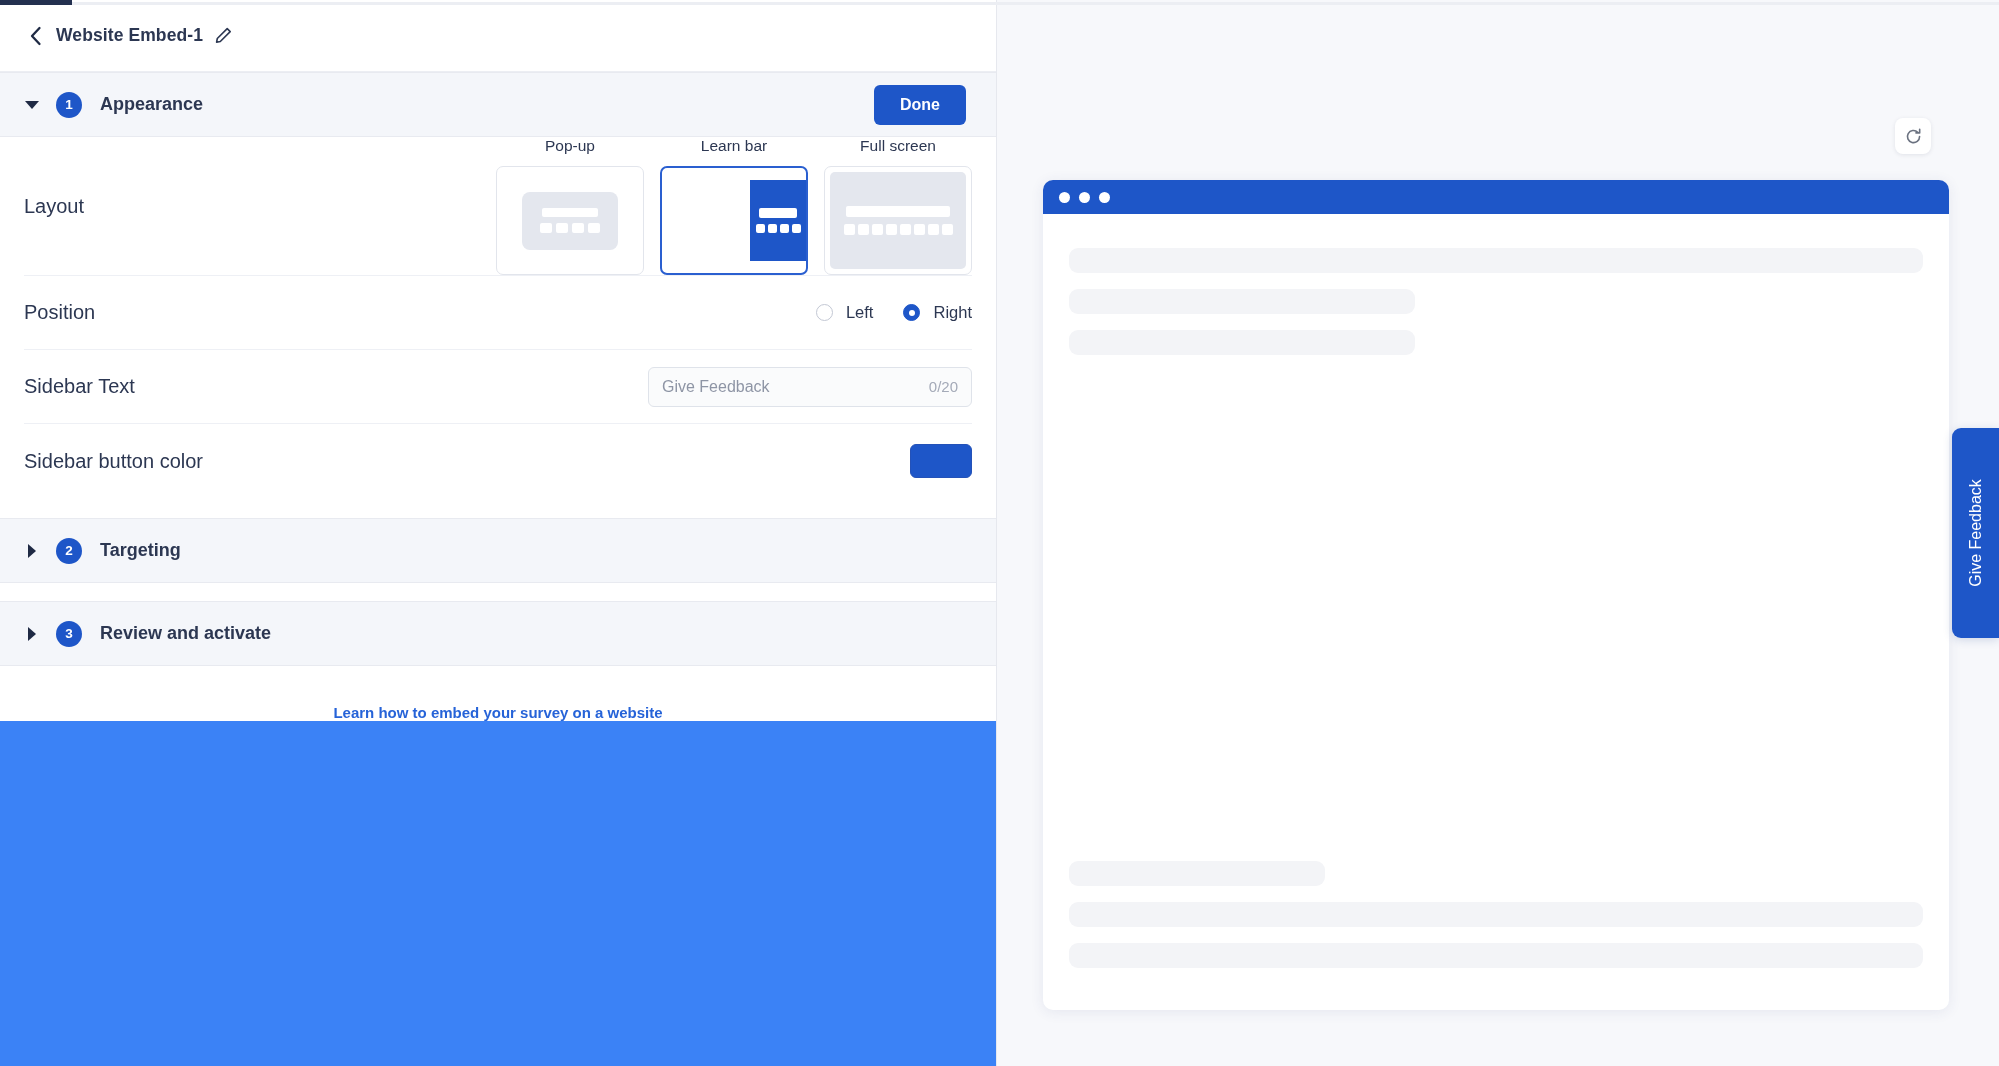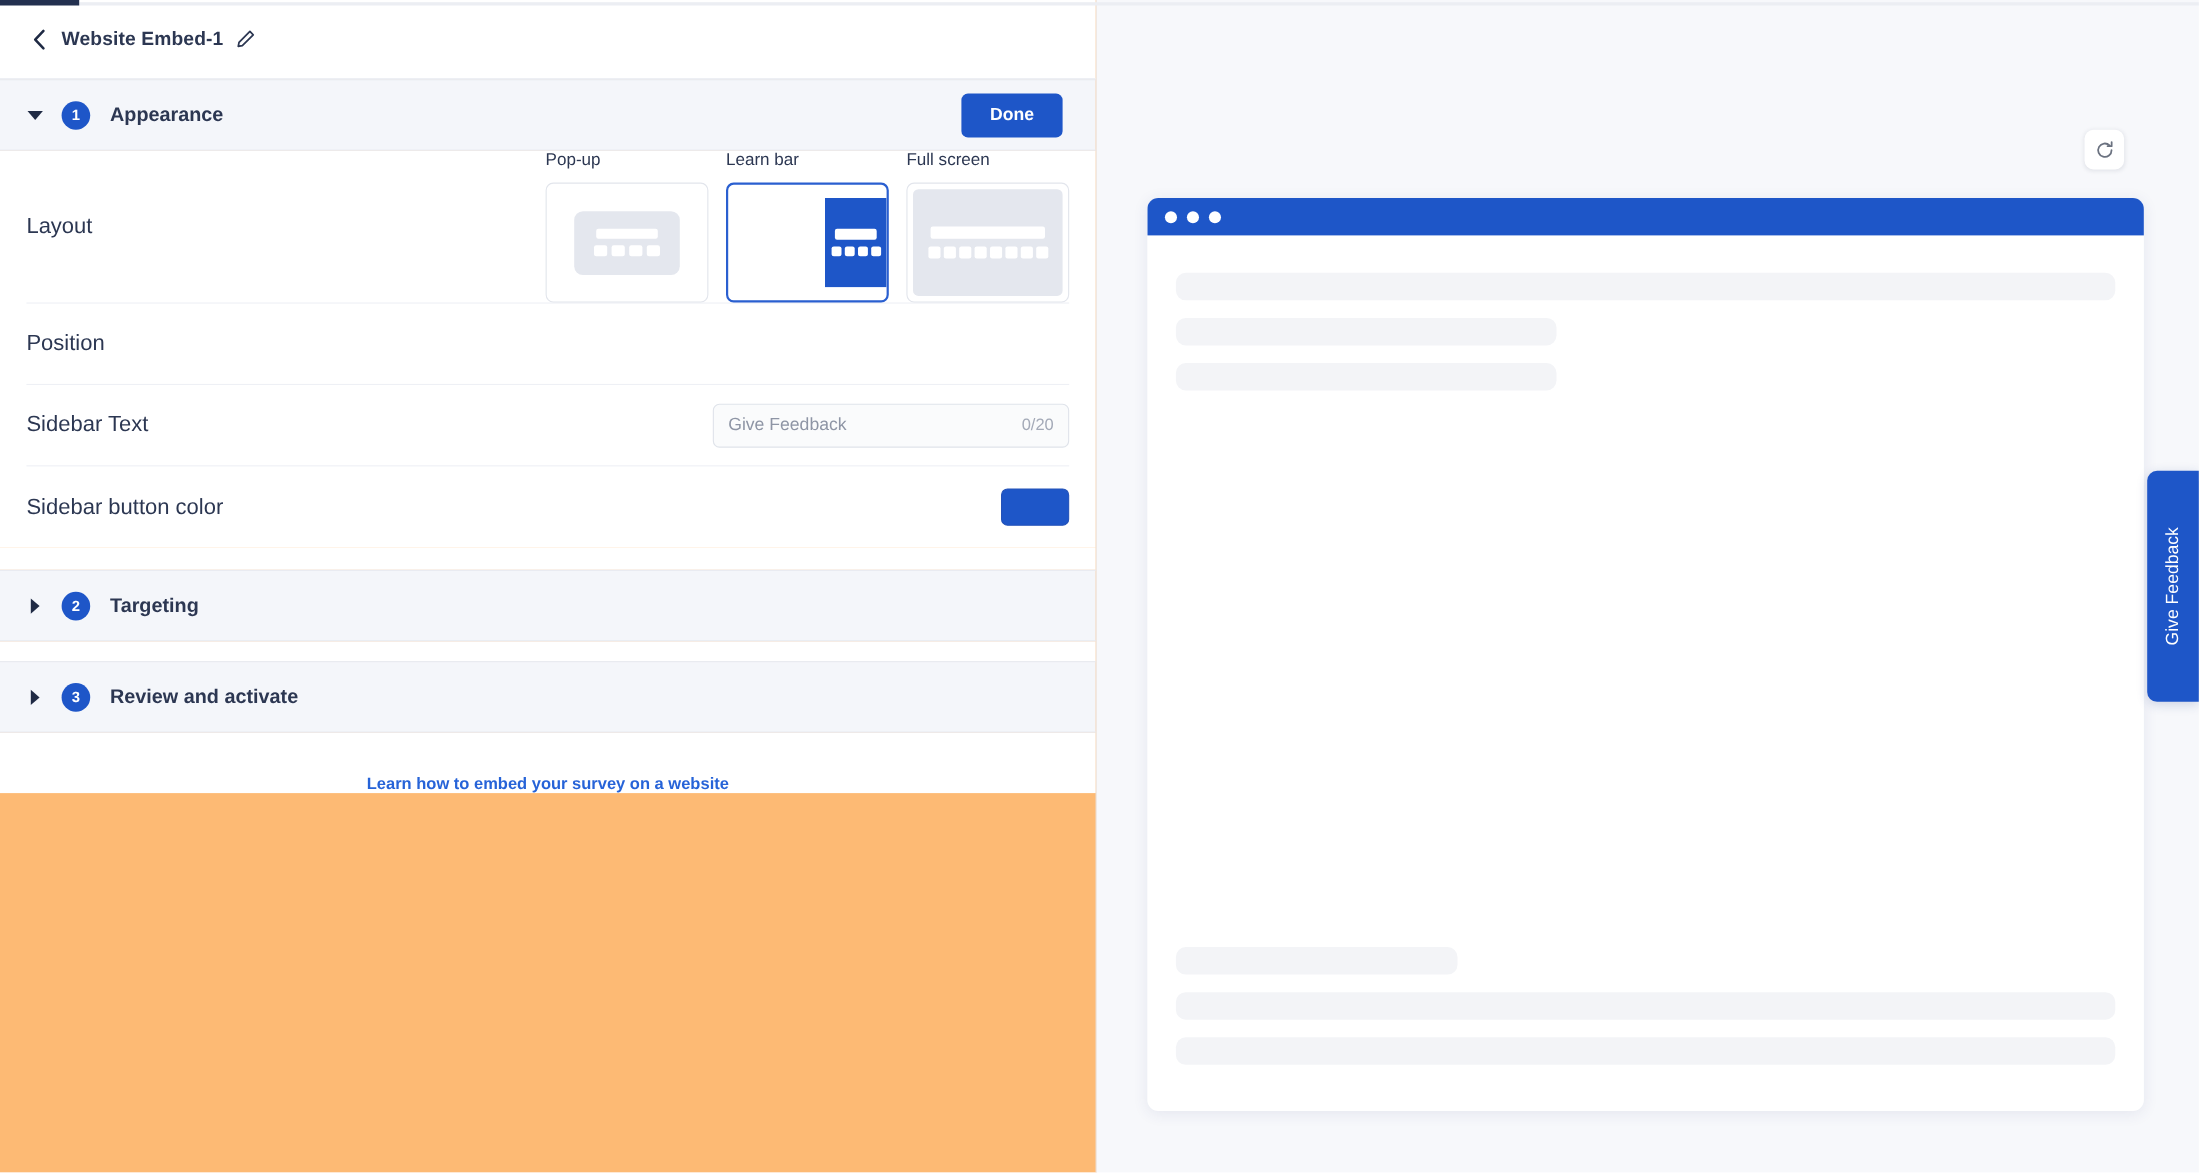--- a/index.html
+++ b/index.html
@@ -16,21 +16,21 @@
     position: absolute; top: 0; left: 0;
     width: 72px; height: 5px; background: #23304f; z-index: 10;
   }
   .tab-rail {
     position: absolute; top: 2px; left: 72px; right: 0;
     height: 3px; background: #eceef3; z-index: 9;
   }
 
   
   .left-panel {
-    width: 997px; height: 1066px; background: #fdba74;
+    width: 997px; height: 1066px; background: #3b82f6;
     border-right: 1px solid #e6e8ee; position: relative;
   }
   .crumb-bar {
     height: 72px; display: flex; align-items: center;
     padding: 0 0 0 24px; background: #fff;
     border-bottom: 1px solid #eceef3;
   }
   .back-chevron {
     width: 22px; height: 22px; display: flex; align-items: center;
     justify-content: center; cursor: pointer; color: #1f2a44;
@@ -85,21 +85,21 @@
   }
   .row.tall { min-height: 126px; align-items: center; }
   .row:last-child { border-bottom: none; }
   .row-label {
     font-size: 20px; color: #2c3752; width: 300px; flex: 0 0 auto;
   }
   .row-ctl { flex: 1; display: flex; align-items: center; justify-content: flex-end; }
 
   
   .layout-opts { display: flex; gap: 16px; align-items: flex-start; }
-  .lay-opt { width: 148px; display: flex; flex-direction: column; cursor: pointer; }
+  .lay-opt { width: 148px; display: flex; flex-direction: column; align-items: center; cursor: pointer; }
   .lay-cap { font-size: 15.5px; color: #2c3752; margin-bottom: 11px; }
   .lay-thumb {
     width: 148px; height: 109px; border-radius: 7px;
     border: 1px solid #e2e5ec; background: #fff; position: relative;
     overflow: hidden;
   }
   .lay-thumb.selected { border: 2px solid #2a5fd0; }
   
   .pu-card {
     position: absolute; left: 50%; top: 50%; transform: translate(-50%,-50%);
@@ -299,20 +299,32 @@
                 </div>
               </div>
             </div>
 
           </div>
         </div>
       </div>
 
       <div class="row">
         <div class="row-label">Position</div>
+        <div class="row-ctl">
+          <div class="radio-group">
+            <div class="radio-item">
+              <div class="radio-dot"></div>
+              <div class="radio-label">Left</div>
+            </div>
+            <div class="radio-item">
+              <div class="radio-dot on"></div>
+              <div class="radio-label">Right</div>
+            </div>
+          </div>
+        </div>
       </div>
 
       <div class="row">
         <div class="row-label">Sidebar Text</div>
         <div class="row-ctl">
           <div class="text-field">
             <input type="text" placeholder="Give Feedback" style="">
             <span class="char-count">0/20</span>
           </div>
         </div>

